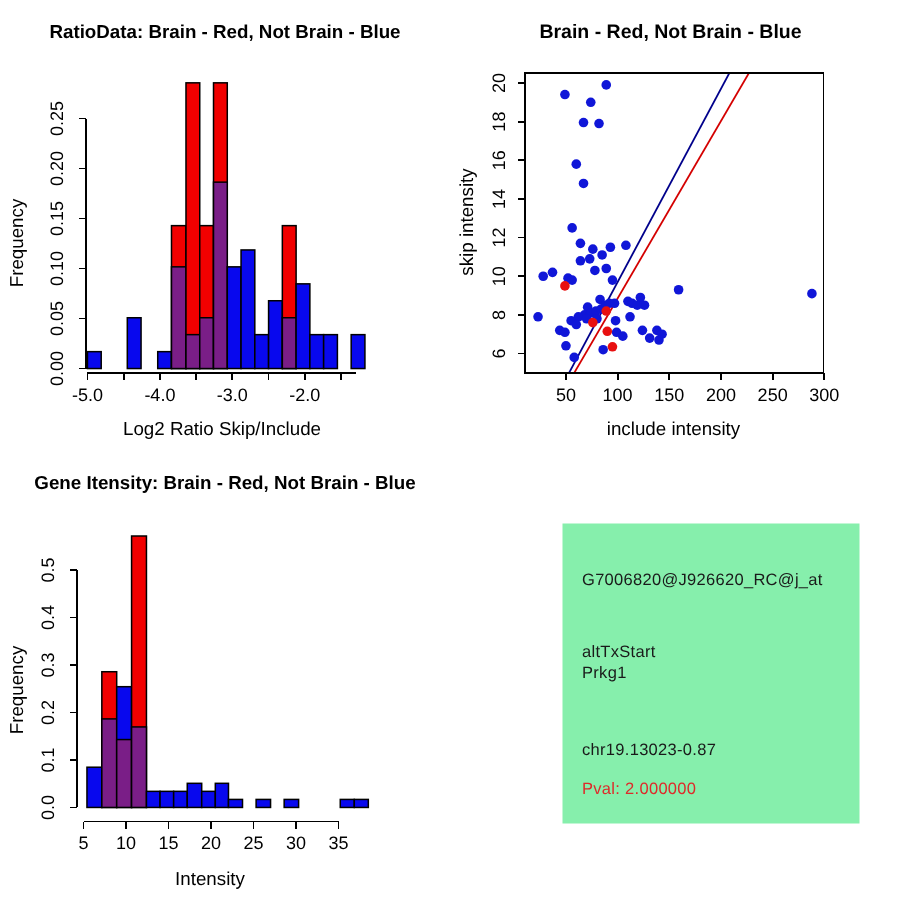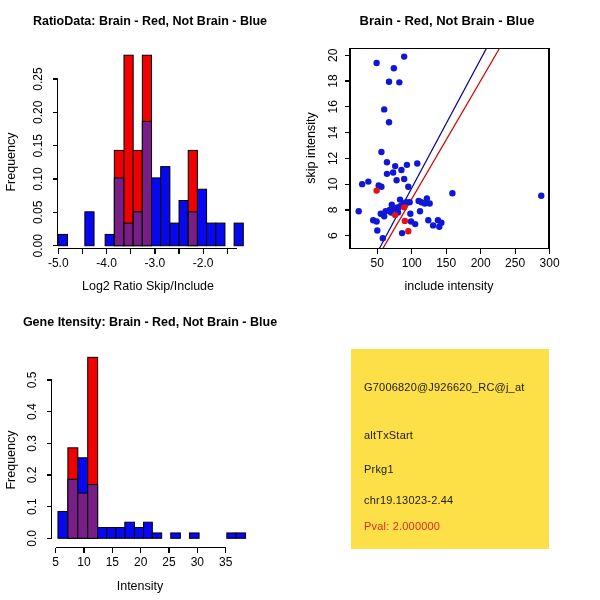--- a/index.html
+++ b/index.html
@@ -214,21 +214,21 @@
       <rect x="152.32235" y="232.94777000000002" width="9.350549999999998" height="5.352229999999992" fill="#0808EE" stroke="#000" stroke-width="1"></rect>
       <rect x="170.74009999999998" y="232.94777000000002" width="9.633900000000011" height="5.352229999999992" fill="#0808EE" stroke="#000" stroke-width="1"></rect>
       <rect x="189.44119999999998" y="232.94777000000002" width="9.63390000000004" height="5.352229999999992" fill="#0808EE" stroke="#000" stroke-width="1"></rect>
       <rect x="226.84340000000003" y="232.94777000000002" width="9.350549999999998" height="5.352229999999992" fill="#0808EE" stroke="#000" stroke-width="1"></rect>
       <rect x="236.19395000000003" y="232.94777000000002" width="9.350549999999942" height="5.352229999999992" fill="#0808EE" stroke="#000" stroke-width="1"></rect>
       <text x="150" y="26" text-anchor="middle" font-size="12.5" fill="#000" font-weight="bold">Gene Itensity: Brain - Red, Not Brain - Blue</text>
       <text x="140" y="290" text-anchor="middle" font-size="12.5" fill="#000">Intensity</text>
       <text x="15" y="160" text-anchor="middle" font-size="12.5" fill="#000" transform="rotate(-90 15 160)">Frequency</text>
     </svg>
   <div id="panel-br">
-    <div class="infobox" id="infobox" style="background: #fde047;">
+    <div class="infobox" id="infobox" style="background: #86efac; margin-left: 24px;">
       <div class="iline" style="top: 32px; color: rgb(26, 26, 26);">G7006820@J926620_RC@j_at</div>
       <div class="iline" style="top: 80px; color: rgb(26, 26, 26);">altTxStart</div>
-      <div class="iline" style="top: 114px; color: rgb(26, 26, 26);">Prkg1</div>
-      <div class="iline" style="top: 145px; color: rgb(26, 26, 26);">chr19.13023-2.44</div>
+      <div class="iline" style="top: 94px; color: rgb(26, 26, 26);">Prkg1</div>
+      <div class="iline" style="top: 145px; color: rgb(26, 26, 26);">chr19.13023-0.87</div>
       <div class="iline" style="top: 171px; color: rgb(222, 42, 42);">Pval: 2.000000</div>
     </div>
   </div>
 </div>
 
 </body></html>

